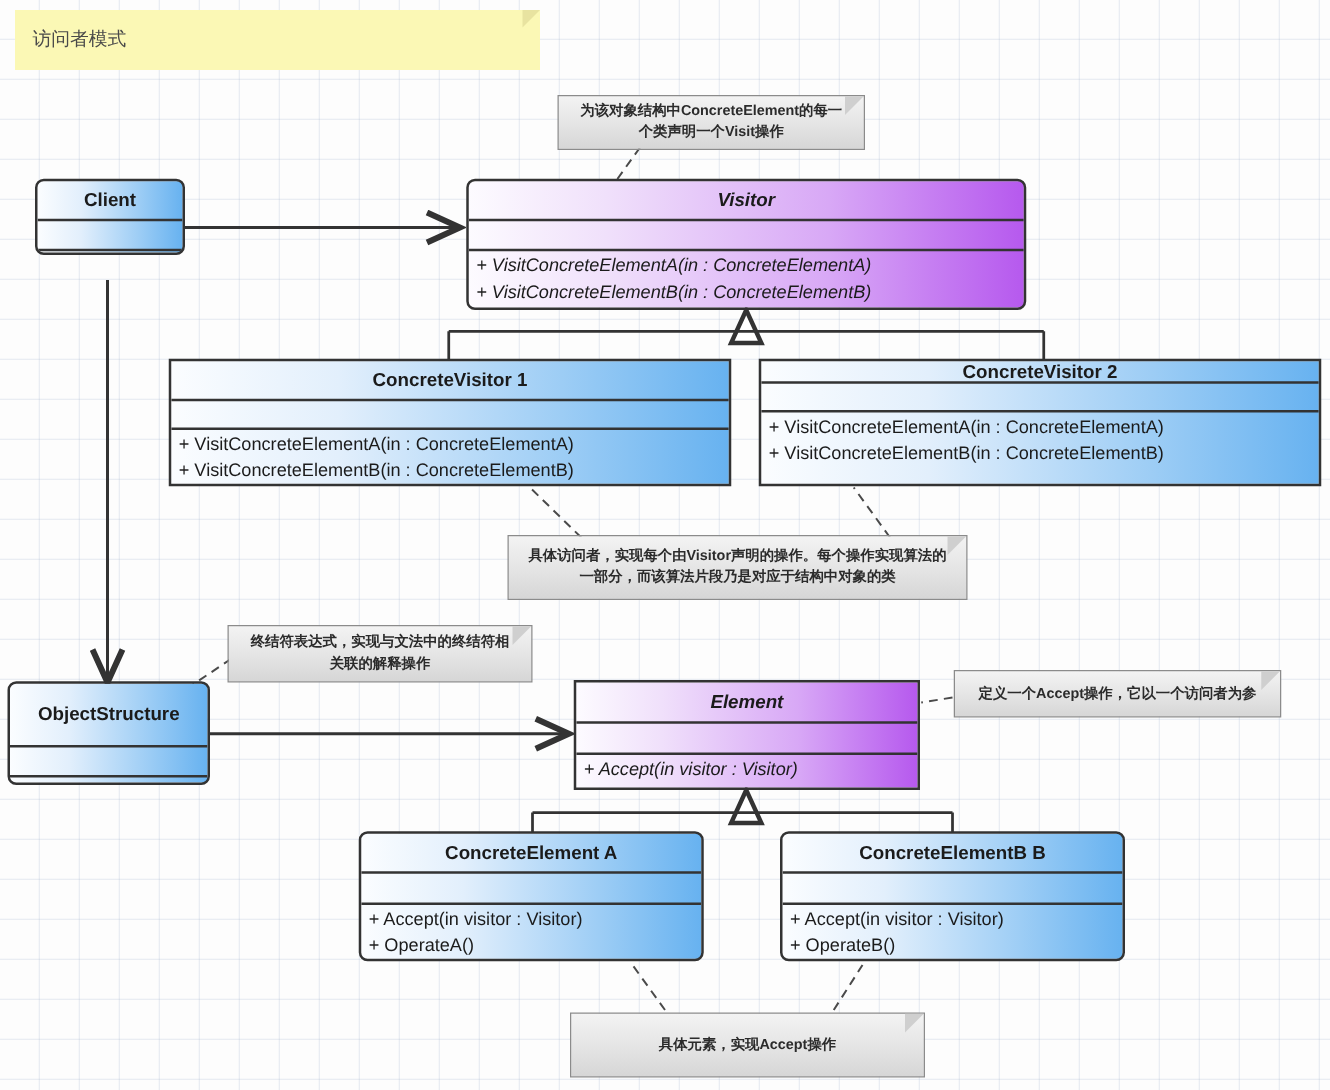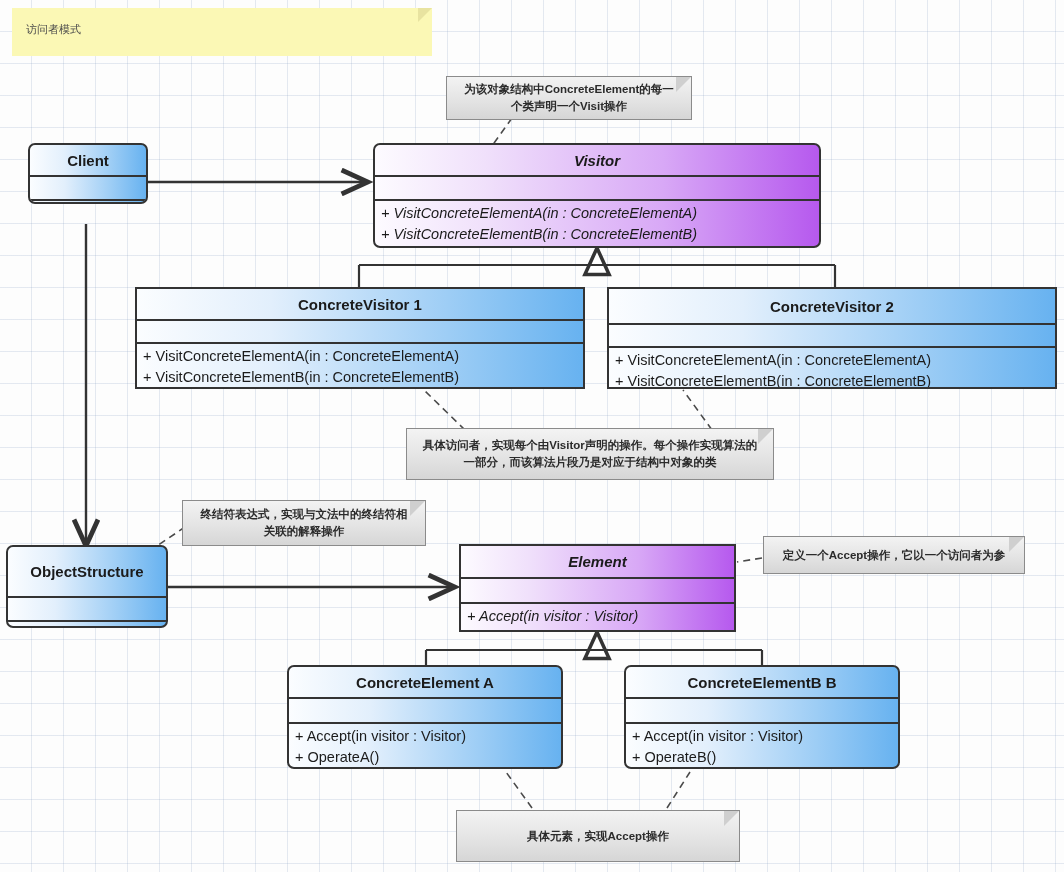--- a/index.html
+++ b/index.html
@@ -50,21 +50,21 @@
     right: 0;
     top: 0;
     width: 0; height: 0;
     border-left: 14px solid #e8e3a0;
     border-bottom: 14px solid transparent;
   }
   .title-note .title-text {
     position: absolute;
     left: 14px;
     top: 14px;
-    font-size: 11px;
+    font-size: 15px;
     color: #4a4a4a;
   }
 
   
   .uml {
     position: absolute;
     box-sizing: border-box;
     border: 2px solid #333333;
     overflow: hidden;
   }
@@ -226,21 +226,21 @@
   <div class="uml fill-blue" style="left:135px; top:287px; width:450px; height:102px;">
     <div class="row head" style="height:30px;">ConcreteVisitor 1</div>
     <div class="row sep" style="height:23px;"></div>
     <div class="row sep ops" style="height:45px;">
       <div class="op">+ VisitConcreteElementA(in : ConcreteElementA)</div>
       <div class="op">+ VisitConcreteElementB(in : ConcreteElementB)</div>
     </div>
   </div>
 
   <div class="uml fill-blue" style="left:607px; top:287px; width:450px; height:102px;">
-    <div class="row head" style="height:34px;">ConcreteVisitor 2</div>
+    <div class="row head" style="height:16px;">ConcreteVisitor 2</div>
     <div class="row sep" style="height:23px;"></div>
     <div class="row sep ops" style="height:45px;">
       <div class="op">+ VisitConcreteElementA(in : ConcreteElementA)</div>
       <div class="op">+ VisitConcreteElementB(in : ConcreteElementB)</div>
     </div>
   </div>
 
   <div class="uml rounded fill-blue" style="left:6px; top:545px; width:162px; height:83px;">
     <div class="row head" style="height:49px;">ObjectStructure</div>
     <div class="row sep" style="height:24px;"></div>

